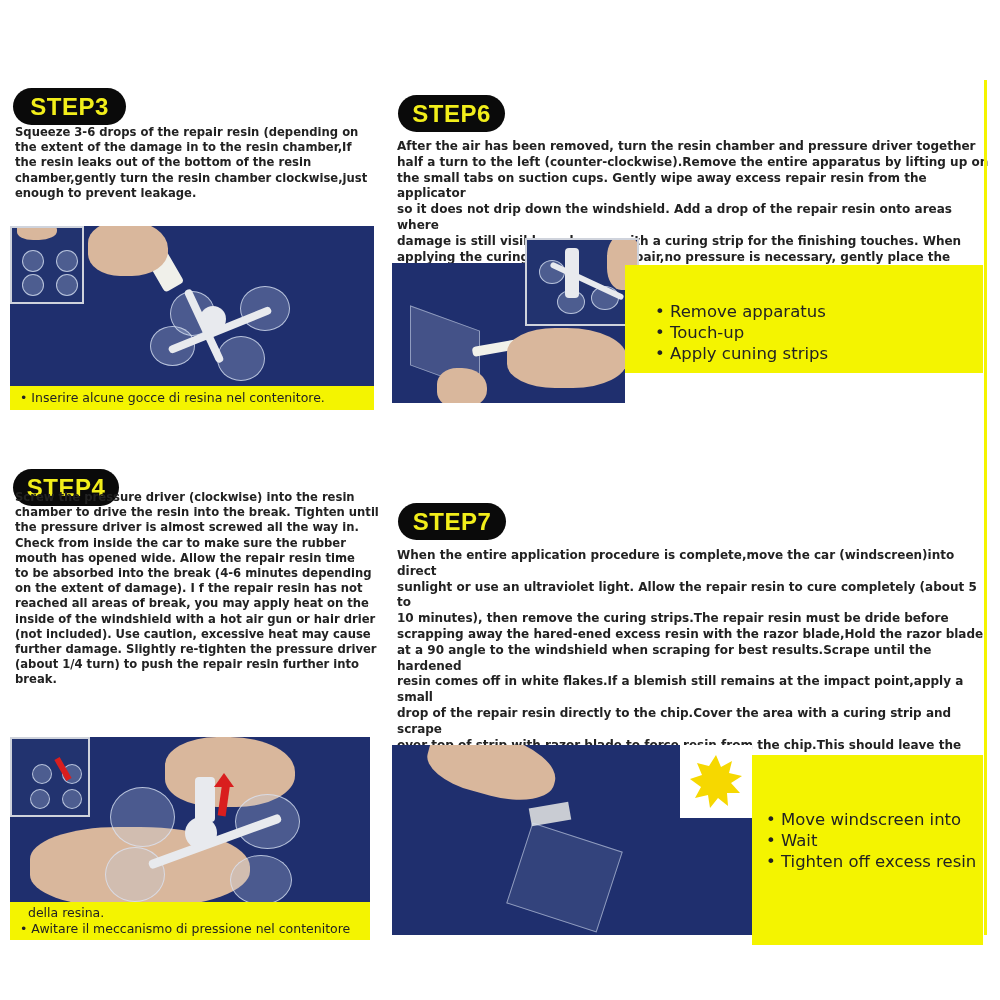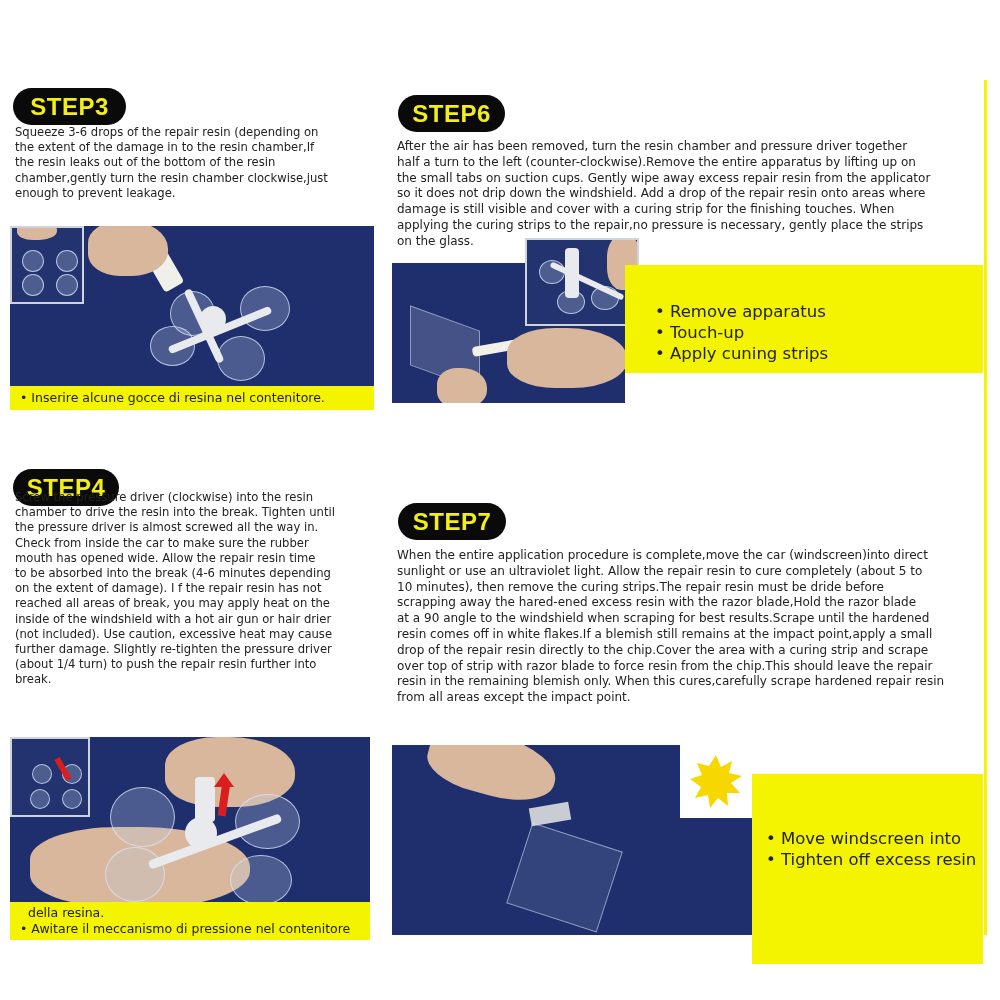--- a/index.html
+++ b/index.html
@@ -6,21 +6,21 @@
   html, body { width: 1000px; height: 1000px; background: #ffffff; overflow: hidden; }
   body { position: relative; font-family: "DejaVu Sans", "Liberation Sans", sans-serif; color: #1a1a1a; }
   .abs { position: absolute; }
   .pill {
     position: absolute; background: #0a0a0a; border-radius: 20px;
     color: #f2ee1a; font-family: "Liberation Sans", sans-serif; font-weight: bold;
     font-size: 24px; line-height: 37px; height: 37px; text-align: center; letter-spacing: 0.5px;
   }
   .para {
     position: absolute; font-family: "DejaVu Sans", sans-serif; font-size: 11.6px;
-    line-height: 15.2px; color: #222; white-space: pre-line;
+    line-height: 15.2px; color: #222; white-space: pre-line; font-weight: bold;
   }
   .para.r { font-size: 12px; line-height: 15.8px; }
   .photo { position: absolute; background: #1f2f6e; overflow: hidden; }
   .inset { position: absolute; background: #22336f; border: 2px solid #cfd3dc; overflow: hidden; }
   .yband { position: absolute; background: #f4f400; }
   .ycap { position: absolute; background: #f4f400; font-family: "DejaVu Sans", sans-serif; font-size: 12.5px; color: #222; padding: 0 0 0 10px; }
   .bullets { position: absolute; font-family: "DejaVu Sans", sans-serif; font-size: 16.5px; line-height: 21px; color: #222; list-style: none; }
   .bullets li::before { content: "• "; }
   .bullets li.cont::before { content: "  "; white-space: pre; }
   .vline { position: absolute; background: #f4f400; }
@@ -153,21 +153,22 @@
   <div class="photo" style="left:392px;top:745px;width:360px;height:190px;">
     <div class="hand" style="left:35px;top:-10px;width:130px;height:60px;transform:rotate(15deg);"></div>
     <div class="abs" style="left:138px;top:60px;width:40px;height:18px;background:#c9ccd3;transform:rotate(-10deg);"></div>
     <div class="abs" style="left:125px;top:90px;width:95px;height:85px;border:1px solid rgba(220,230,245,0.55);background:rgba(200,210,230,0.12);transform:rotate(18deg);"></div>
   </div>
   <div class="abs" style="left:680px;top:745px;width:72px;height:73px;background:#ffffff;">
     <svg width="72" height="73" viewBox="0 0 72 73">
       <polygon fill="#f6d800" points="36,10 41,22 52,16 49,28 62,31 51,38 60,48 47,48 48,61 38,53 30,63 28,50 15,53 21,42 10,34 22,30 17,18 29,21"></polygon>
     </svg>
   </div>
-  <div class="yband" style="left:752px;top:774px;width:231px;height:190px;text-decoration:underline;">
+  <div class="yband" style="left:752px;top:755px;width:231px;height:190px;text-decoration:underline;">
     <ul class="bullets" style="left:14px;top:54px;">
       <li>Move windscreen into</li>
+      <li>Wait</li>
       <li>Tighten off excess resin</li>
     </ul>
   </div>
 </section>
 
 <div class="vline" style="left:984px;top:80px;width:3px;height:855px;"></div>
 
 </body></html>

